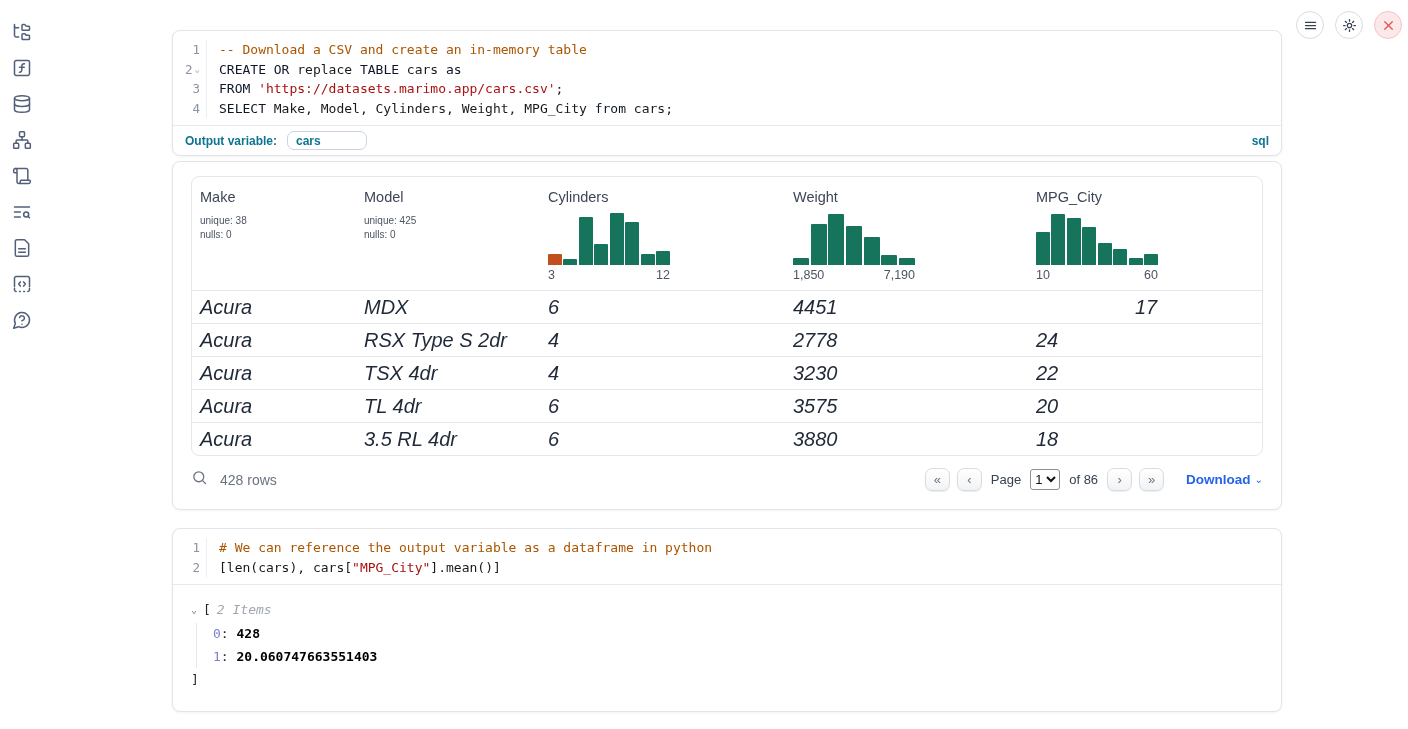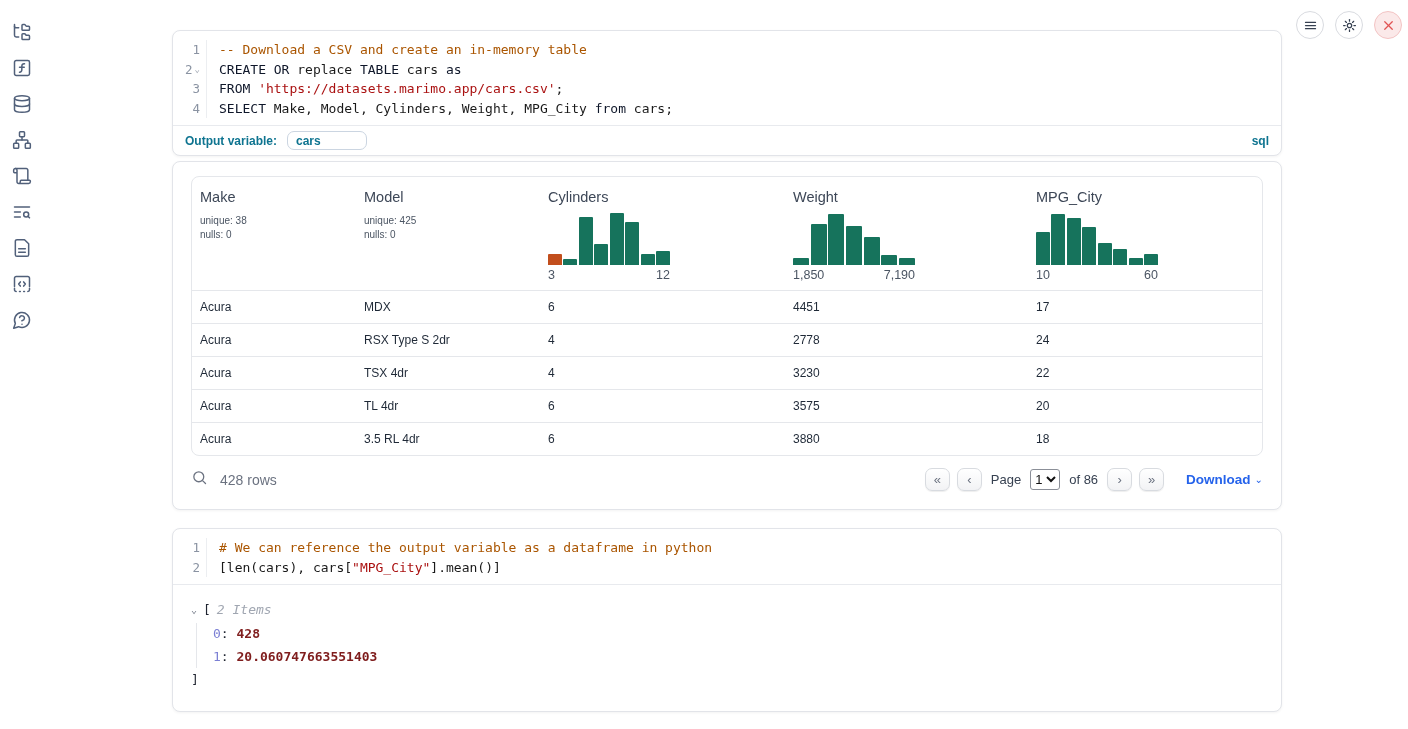--- a/index.html
+++ b/index.html
@@ -42,21 +42,21 @@
   .sql-output { margin-top:5px; padding:14px 18px 8px 18px; }
   .data-table { border:1px solid #e5e7eb; border-radius:8px; overflow:hidden; }
   .t-head { display:flex; padding:12px 0 8px 0; }
   .th { padding:0 8px; }
   .col-name { font-size:14.5px; color:#3d4757; }
   .col-stats { margin-top:9px; font-size:10px; color:#4b5563; line-height:1.4; }
   .hist { margin-top:6px; width:122px; }
   .hist-bars { display:flex; align-items:flex-end; gap:1.5px; height:54px; }
   .hist-bar { flex:1; border-radius:1px 1px 0 0; }
   .hist-axis { display:flex; justify-content:space-between; font-size:12.5px; color:#4b5563; margin-top:3px; }
-  .t-row { display:flex; border-top:1px solid #e5e7eb; height:33px; align-items:center; font-size:12px; color:#1f2937; }
+  .t-row { display:flex; border-top:1px solid #e5e7eb; height:33px; align-items:center; font-size:20px; color:#1f2937;font-style:italic; }
   .t-cell { padding:0 8px; white-space:nowrap; overflow:hidden; }
 
   
   .t-footer { display:flex; align-items:center; padding:12px 0 10px 0; }
   .search-ico svg { width:17px; height:17px; stroke:#6b7280; fill:none; stroke-width:1.8; stroke-linecap:round; }
   .row-count { margin-left:12px; font-size:14px; color:#6b7280; }
   .pager { margin-left:auto; display:flex; align-items:center; gap:7px; }
   .pg-btn { width:25px; height:23px; border-radius:7px; border:1px solid #d8dbe0; background:linear-gradient(#ffffff,#f2f3f5); box-shadow:0 1px 1px rgba(0,0,0,0.07); color:#6b7280; font-size:13px; display:flex; align-items:center; justify-content:center; cursor:pointer; font-family:"Liberation Sans", sans-serif; }
   .pg-text { font-size:13px; color:#374151; margin:0 2px; }
   .pg-select { height:21px; font-size:13px; border:1px solid #8b8f98; border-radius:3px; color:#111; background:#fff; }
@@ -67,21 +67,21 @@
   .py-cell { margin-top:18px; }
   .py-code { border-bottom:1px solid #e8eaee; }
   .py-output { padding:17px 18px 24px 18px; font-family:"DejaVu Sans Mono", monospace; font-size:13px; color:#1f2430; }
   .tree-open { display:flex; align-items:center; }
   .tree-chev { color:#6b7280; font-size:10px; width:12px; }
   .tree-bracket { color:#1f2430; }
   .tree-count { color:#a0a6b1; font-style:italic; margin-left:6px; }
   .tree-items { margin-left:5px; border-left:1px solid #e5e7eb; padding-left:16px; margin-top:6px; }
   .tree-item { line-height:22.5px; }
   .tree-key { color:#7b7fd4; }
-  .tree-val { font-weight:bold; color:#7f1d1d; }
+  .tree-val { font-weight:bold; color:#000000; }
   .tree-close { margin-top:4px; }
 </style>
 </head>
 <body>
 
 <div class="sidebar">
   <div class="sb-btn"><svg viewBox="0 0 24 24">
         <path d="M20 10a1 1 0 0 0 1-1V6a1 1 0 0 0-1-1h-2.5a1 1 0 0 1-.8-.4l-.9-1.2A1 1 0 0 0 15 3h-2a1 1 0 0 0-1 1v5a1 1 0 0 0 1 1Z"></path>
         <path d="M20 21a1 1 0 0 0 1-1v-3a1 1 0 0 0-1-1h-2.5a1 1 0 0 1-.8-.4l-.9-1.2a1 1 0 0 0-.8-.4h-2a1 1 0 0 0-1 1v5a1 1 0 0 0 1 1Z"></path>
         <path d="M3 5a2 2 0 0 0 2 2h3"></path>
@@ -275,21 +275,21 @@
               </div>
             </div>
           </div>
         </div>
       <div id="table-body">
           <div class="t-row">
             <div class="t-cell" style="width: 164px; flex: 0 0 164px;">Acura</div>
             <div class="t-cell" style="width: 184px; flex: 0 0 184px;">MDX</div>
             <div class="t-cell" style="width: 245px; flex: 0 0 245px;">6</div>
             <div class="t-cell" style="width: 243px; flex: 0 0 243px;">4451</div>
-            <div class="t-cell" style="width: 236px; flex: 0 0 236px;">17</div>
+            <div class="t-cell" style="width: 236px; flex: 0 0 236px; text-align: center;">17</div>
           </div>
           <div class="t-row">
             <div class="t-cell" style="width: 164px; flex: 0 0 164px;">Acura</div>
             <div class="t-cell" style="width: 184px; flex: 0 0 184px;">RSX Type S 2dr</div>
             <div class="t-cell" style="width: 245px; flex: 0 0 245px;">4</div>
             <div class="t-cell" style="width: 243px; flex: 0 0 243px;">2778</div>
             <div class="t-cell" style="width: 236px; flex: 0 0 236px;">24</div>
           </div>
           <div class="t-row">
             <div class="t-cell" style="width: 164px; flex: 0 0 164px;">Acura</div>

